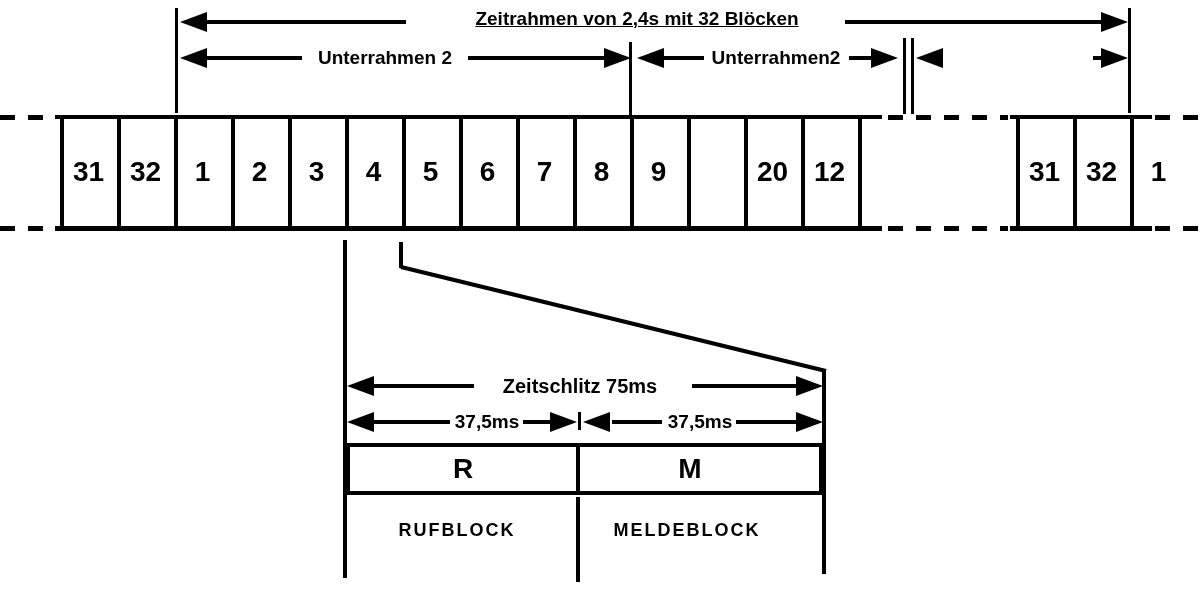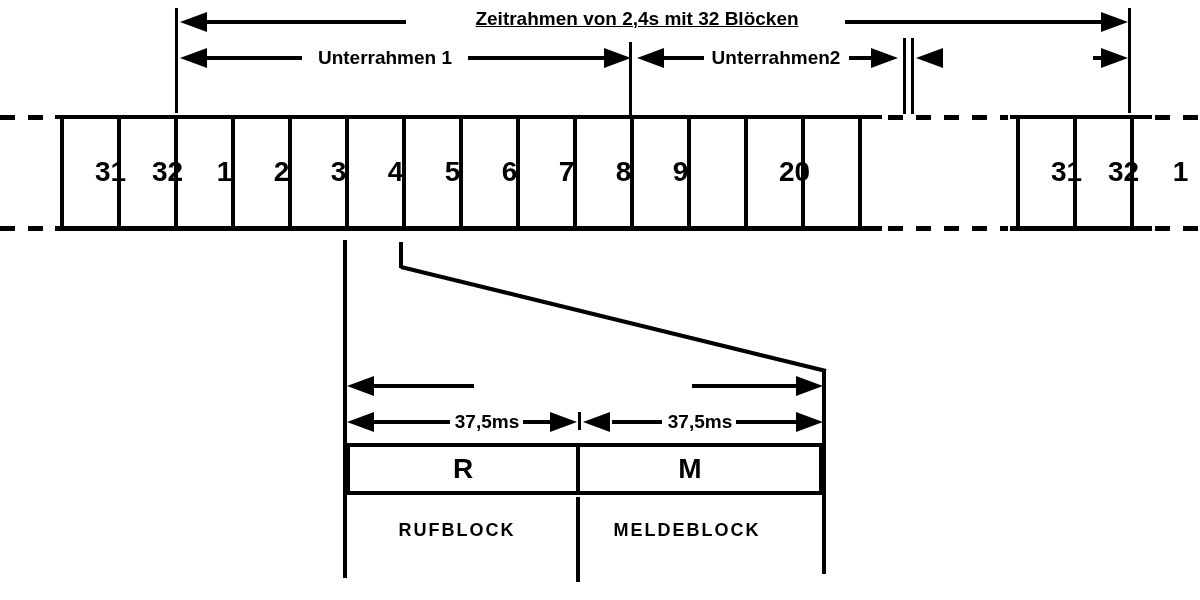--- a/index.html
+++ b/index.html
@@ -14,21 +14,21 @@
     background:repeating-linear-gradient(90deg,#000 0 15px,transparent 15px 28px);}
   .tri-l{position:absolute;width:0;height:0;
     border-top:10px solid transparent;border-bottom:10px solid transparent;
     border-right:27px solid #000;}
   .tri-r{position:absolute;width:0;height:0;
     border-top:10px solid transparent;border-bottom:10px solid transparent;
     border-left:27px solid #000;}
   .lbl{position:absolute;text-align:center;font-weight:bold;white-space:nowrap;
     font-size:19px;line-height:22px;}
   .cell{position:absolute;top:117px;height:109px;line-height:109px;width:57px;
-    text-align:center;font-weight:bold;font-size:28px;margin-left:22px;}
+    text-align:center;font-weight:bold;font-size:28px;}
   .slot-lbl{font-size:20px;}
   .rm{position:absolute;top:443px;height:52px;line-height:52px;text-align:center;
     font-weight:bold;font-size:28px;}
   .caption{position:absolute;top:520px;width:200px;text-align:center;
     font-weight:bold;font-size:18px;letter-spacing:2px;}
   svg{position:absolute;left:0;top:0;}
 </style>
 </head>
 <body>
 
@@ -38,21 +38,21 @@
   <div class="hline" style="left:206px;top:20px;width:200px;"></div>
   <div class="lbl" style="left:437px;top:8px;width:400px;text-decoration:underline;">Zeitrahmen von 2,4s mit 32 Blöcken</div>
   <div class="hline" style="left:845px;top:20px;width:256px;"></div>
   <div class="tri-r" style="left:1101px;top:12px;"></div>
 
   <div class="vline" style="left:175px;top:8px;height:105px;"></div>
   <div class="vline" style="left:1128px;top:8px;height:105px;"></div>
 
   <div class="tri-l" style="left:180px;top:48px;"></div>
   <div class="hline" style="left:206px;top:56px;width:96px;"></div>
-  <div class="lbl" style="left:285px;top:47px;width:200px;">Unterrahmen 1</div>
+  <div class="lbl" style="left:285px;top:47px;width:200px;">Unterrahmen 2</div>
   <div class="hline" style="left:468px;top:56px;width:136px;"></div>
   <div class="tri-r" style="left:604px;top:48px;"></div>
 
   <div class="vline" style="left:629px;top:42px;height:74px;"></div>
 
   <div class="tri-l" style="left:637px;top:48px;"></div>
   <div class="hline" style="left:664px;top:56px;width:40px;"></div>
   <div class="lbl" style="left:676px;top:47px;width:200px;">Unterrahmen2</div>
   <div class="hline" style="left:849px;top:56px;width:22px;"></div>
   <div class="tri-r" style="left:871px;top:48px;"></div>
@@ -96,38 +96,40 @@
   <div class="cell" style="left:174px;">1</div>
   <div class="cell" style="left:231px;">2</div>
   <div class="cell" style="left:288px;">3</div>
   <div class="cell" style="left:345px;">4</div>
   <div class="cell" style="left:402px;">5</div>
   <div class="cell" style="left:459px;">6</div>
   <div class="cell" style="left:516px;">7</div>
   <div class="cell" style="left:573px;">8</div>
   <div class="cell" style="left:630px;">9</div>
   <div class="cell" style="left:744px;">20</div>
+  <div class="cell" style="left:801px;">12</div>
 
   <div class="vborder" style="left:1016px;"></div>
   <div class="vborder" style="left:1073px;"></div>
   <div class="vborder" style="left:1130px;"></div>
   <div class="cell" style="left:1016px;">31</div>
   <div class="cell" style="left:1073px;">32</div>
   <div class="cell" style="left:1130px;">1</div>
 
   <div class="vline" style="left:343px;top:240px;width:4px;height:338px;"></div>
   <div class="vline" style="left:399px;top:242px;width:4px;height:26px;"></div>
   <svg width="1200" height="600">
     <line x1="401" y1="267" x2="826" y2="371" stroke="#000000" stroke-width="4"></line>
   </svg>
   <div class="vline" style="left:822px;top:369px;width:4px;height:205px;"></div>
   <div class="vline" style="left:576px;top:497px;width:4px;height:85px;"></div>
 
   <div class="tri-l" style="left:347px;top:376px;"></div>
   <div class="hline" style="left:374px;top:384px;width:100px;"></div>
+  <div class="lbl slot-lbl" style="left:480px;top:375px;width:200px;">Zeitschlitz 75ms</div>
   <div class="hline" style="left:692px;top:384px;width:104px;"></div>
   <div class="tri-r" style="left:796px;top:376px;"></div>
 
   <div class="tri-l" style="left:347px;top:412px;"></div>
   <div class="hline" style="left:374px;top:420px;width:76px;"></div>
   <div class="lbl" style="left:387px;top:411px;width:200px;">37,5ms</div>
   <div class="hline" style="left:523px;top:420px;width:28px;"></div>
   <div class="tri-r" style="left:550px;top:412px;"></div>
 
   <div class="vline" style="left:578px;top:412px;height:18px;"></div>

